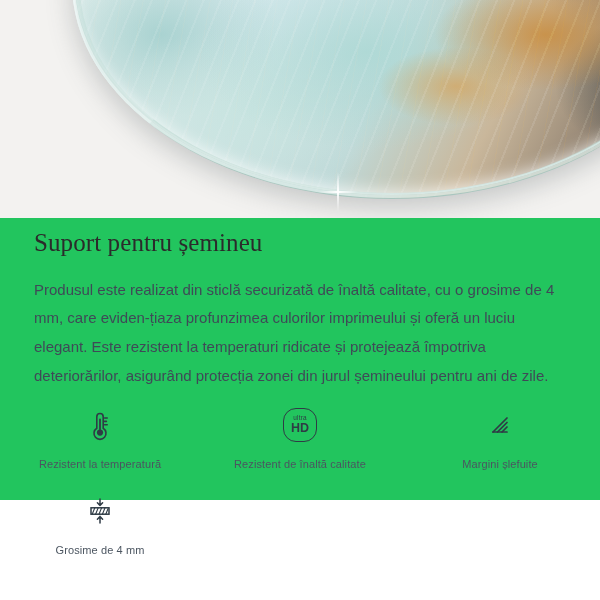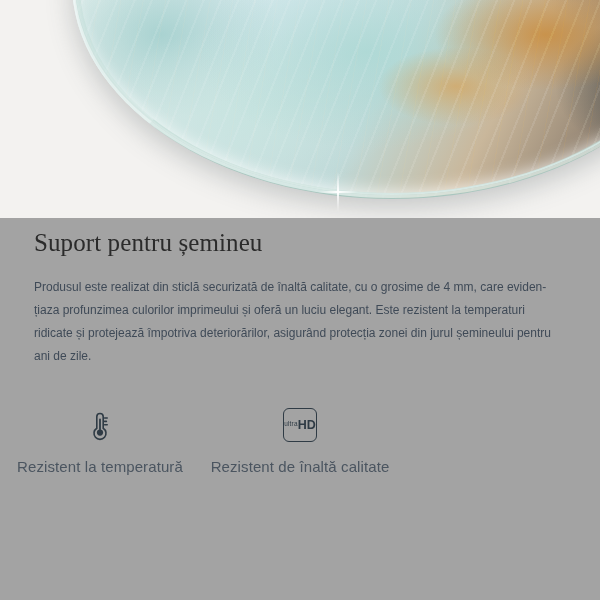--- a/index.html
+++ b/index.html
@@ -9,22 +9,22 @@
     width: 600px;
     height: 600px;
     overflow: hidden;
     background: #ffffff;
     font-family: "Liberation Sans", sans-serif;
   }
 
   .page {
     position: relative;
     width: 600px;
-    height: 600px;
-    background: #a3a3a3;
+    height: 500px;
+    background: #22c55e;
   }
 
   
   .hero {
     position: absolute;
     top: 0;
     left: 0;
     width: 600px;
     height: 218px;
     background: #f3f2f0;
@@ -137,21 +137,21 @@
     font-size: 25px;
     line-height: 1.34;
     color: #2b2b2b;
     font-weight: 400;
     margin: 0 0 16px 0;
     letter-spacing: .1px;
   }
   .headline .line2 { display: block; }
 
   .body-copy {
-    font-size: 12px;
+    font-size: 15px;
     line-height: 1.92;
     color: #3f4a57;
     margin: 0;
     max-width: 534px;
   }
 
   
   .features {
     position: absolute;
     top: 402px;
@@ -173,33 +173,33 @@
   .feature-icon {
     width: 46px;
     height: 46px;
     display: flex;
     align-items: center;
     justify-content: center;
     color: #2f3b45;
   }
 
   .feature-label {
-    font-size: 15px;
+    font-size: 11px;
     color: #4b5560;
     text-align: left;
     letter-spacing: .1px;
   }
 
   .hd-badge {
     width: 34px;
     height: 34px;
     border: 1.6px solid #2f3b45;
-    border-radius: 6px;
+    border-radius: 13px;
     display: flex;
-    flex-direction: row;
+    flex-direction: column;
     align-items: center;
     justify-content: center;
     line-height: 1;
   }
   .hd-badge .ultra {
     font-size: 6.4px;
     letter-spacing: .2px;
     color: #2f3b45;
     margin-bottom: 1px;
   }
@@ -249,16 +249,38 @@
         <div class="hd-badge">
           <span class="ultra">ultra</span>
           <span class="hd">HD</span>
         </div>
       </div>
       <div class="feature-label">Rezistent de înaltă calitate</div>
     </div>
 
 
 
-
+    <div class="feature">
+      <div class="feature-icon">
+        <svg width="40" height="40" viewBox="0 0 40 40" stroke="#2f3b45" stroke-width="1.7" stroke-linecap="round">
+          <path d="M13 27L27 13"></path>
+          <path d="M17.5 27L27 17.5"></path>
+          <path d="M22 27L27 22"></path>
+          <path d="M13 27h14"></path>
+        </svg>
+      </div>
+      <div class="feature-label">Margini șlefuite</div>
+    </div>
+
+    <div class="feature">
+      <div class="feature-icon">
+        <svg width="40" height="40" viewBox="0 0 40 40" stroke="#2f3b45" stroke-width="1.5" stroke-linecap="round">
+          <path d="M20 8v6.5M20 14.5l-2.6-2.8M20 14.5l2.6-2.8"></path>
+          <rect x="11" y="16.8" width="18" height="6.4" fill="none"></rect>
+          <path d="M12.2 23.2l2.6-6.4M15.6 23.2l2.6-6.4M19 23.2l2.6-6.4M22.4 23.2l2.6-6.4M25.8 23.2l2.2-5.4" stroke-width="1.1"></path>
+          <path d="M20 32v-6.5M20 25.5l-2.6 2.8M20 25.5l2.6 2.8"></path>
+        </svg>
+      </div>
+      <div class="feature-label">Grosime de 4 mm</div>
+    </div>
 
   </div>
 </div>
 
 </body></html>

